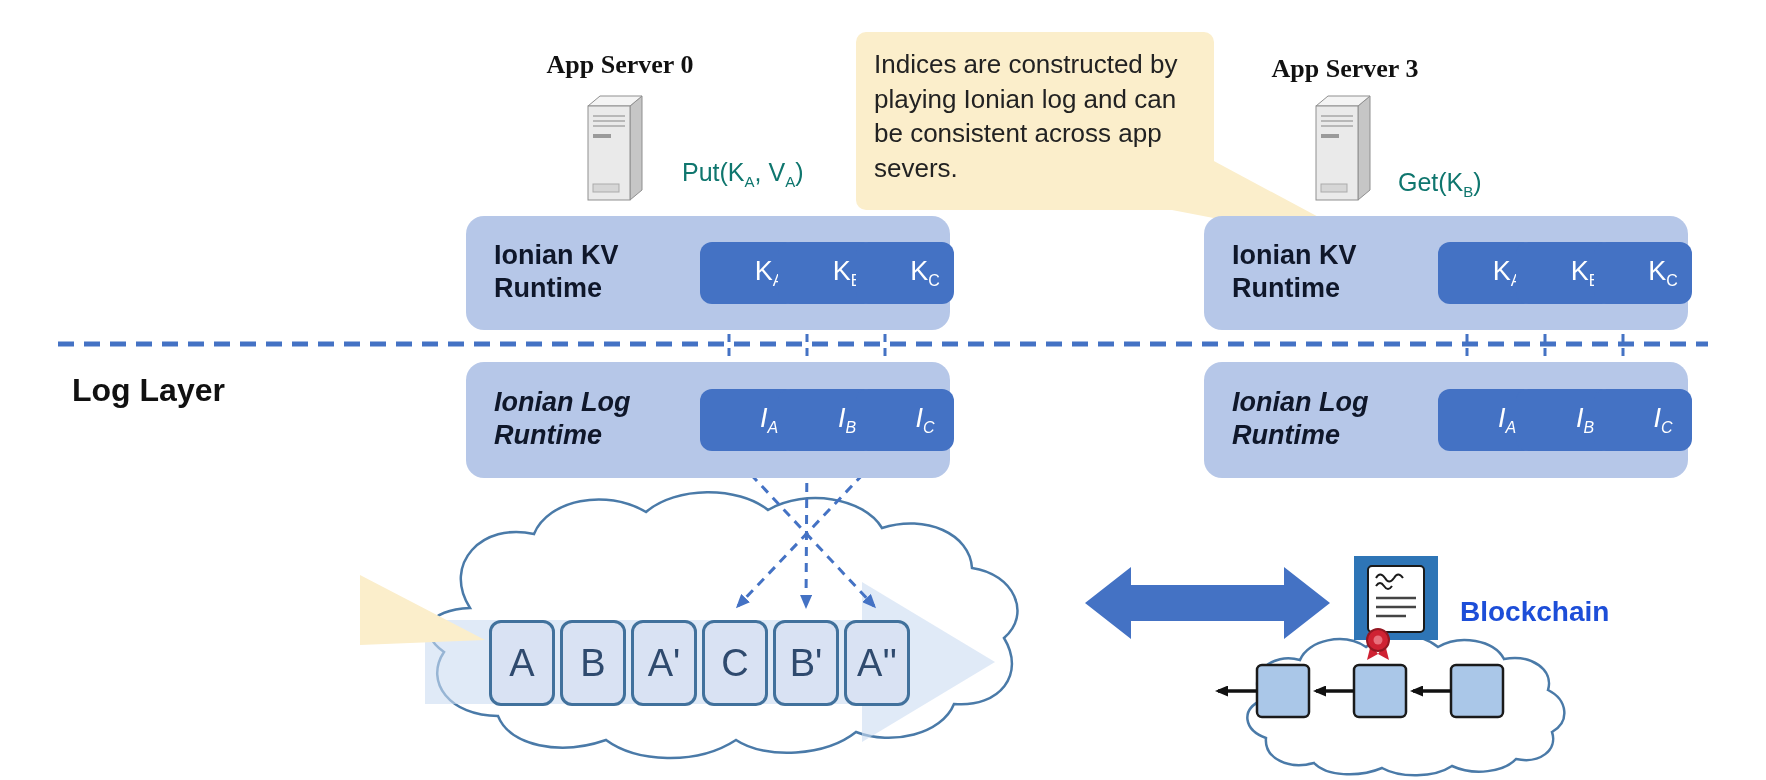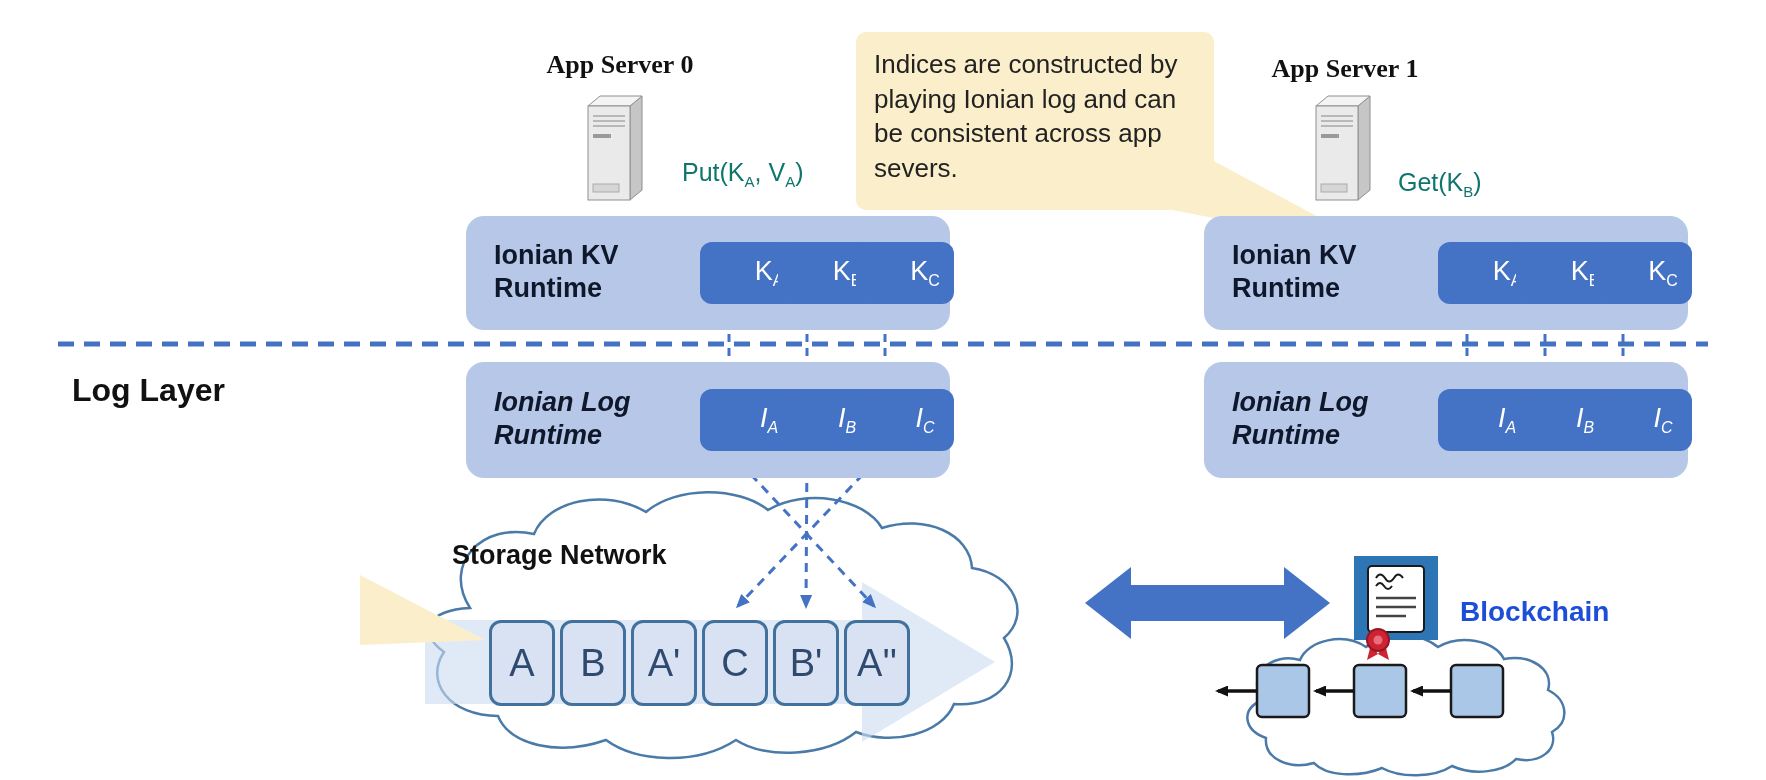--- a/index.html
+++ b/index.html
@@ -114,21 +114,21 @@
       <circle cx="26" cy="84" r="4.5" fill="#e8707c"></circle>
     </g>
 
     <polygon points="1120,200 1212,160 1380,250" fill="#fbeecb"></polygon>
     <polygon points="360,575 360,645 485,640" fill="#fbeecb"></polygon>
   </svg>
 
   <div class="abs server-label" style="left:505px;top:50px;">App Server 0</div>
   <div class="abs op-label" style="left:682px;top:158px;"><span>Put(K</span><sub>A</sub><span>, V</span><sub>A</sub><span>)</span></div>
 
-  <div class="abs server-label" style="left:1230px;top:54px;">App Server 1</div>
+  <div class="abs server-label" style="left:1230px;top:54px;">App Server 3</div>
   <div class="abs op-label" style="left:1398px;top:168px;"><span>Get(K</span><sub>B</sub><span>)</span></div>
 
   <div class="callout" style="left:856px;top:32px;width:358px;height:178px;">Indices are constructed by playing Ionian log and can be consistent across app severs.</div>
 
   <div class="panel kv" style="left:466px;top:216px;">
     <div class="panel-title">Ionian KV Runtime</div>
     <div class="chip" style="left:234px;">
         <span><span>K</span><sub>A</sub></span>
       </div>
     <div class="chip" style="left:312px;">
@@ -174,21 +174,20 @@
       </div>
     <div class="chip" style="left:312px;top:27px;">
         <span><span>I</span><sub>B</sub></span>
       </div>
     <div class="chip" style="left:390px;top:27px;">
         <span><span>I</span><sub>C</sub></span>
       </div>
   </div>
 
 
-  <div class="cloud-label" style="left:452px;top:540px;">Storage Network</div>
 
   <div class="storage-item" style="left:489px;">A</div>
   <div class="storage-item" style="left:560px;">B</div>
   <div class="storage-item" style="left:631px;">A'</div>
   <div class="storage-item" style="left:702px;">C</div>
   <div class="storage-item" style="left:773px;">B'</div>
   <div class="storage-item" style="left:844px;">A''</div>
 
   <div class="blockchain-label" style="left:1460px;top:596px;">Blockchain</div>
 

